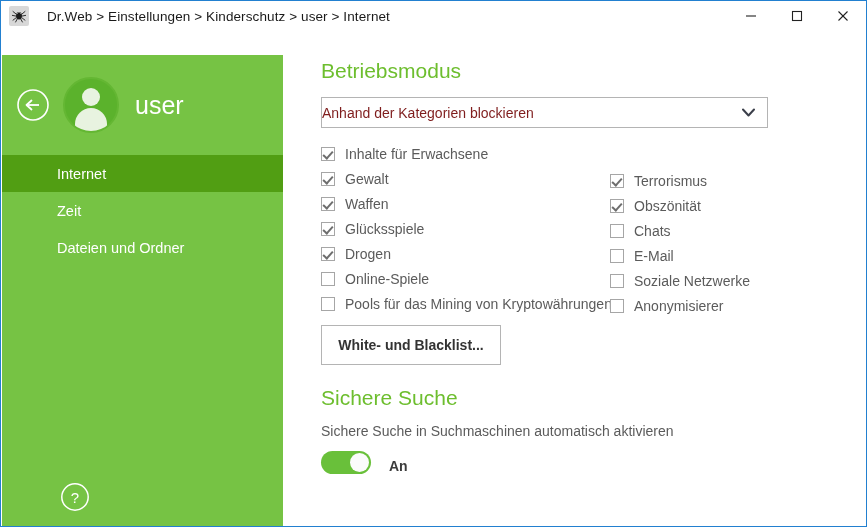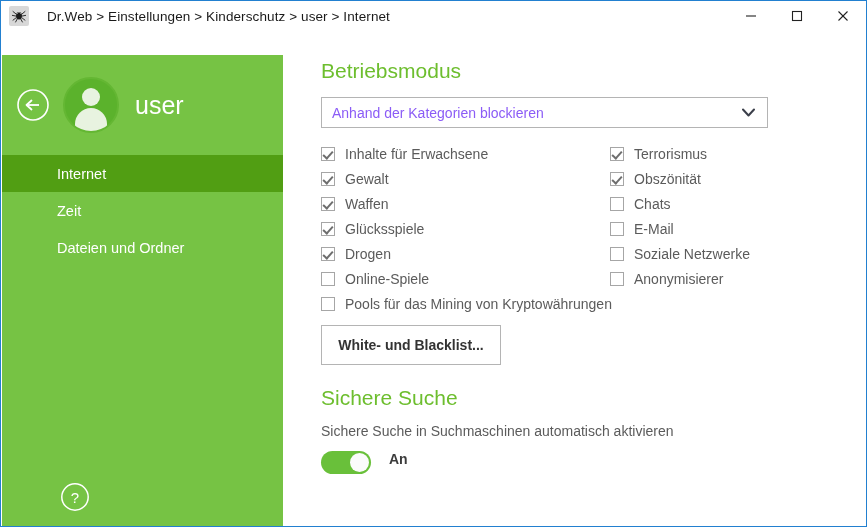--- a/index.html
+++ b/index.html
@@ -171,43 +171,42 @@
     top: 66px;
     width: 447px;
     height: 31px;
     box-sizing: border-box;
     border: 1px solid #b4b4b4;
     background: #ffffff;
     display: flex;
     align-items: center;
   }
   .dropdown-value {
-    margin-left: 10px;
     font-size: 14px;
-    color: #8b5cf6;
+    color: #7f1d1d;
     flex: 1 1 auto;
   }
   .dropdown-arrow {
     margin-right: 12px;
     display: flex;
     align-items: center;
   }
 
   .cbgrid {
     position: absolute;
     left: 38px;
     top: 110px;
     width: 460px;
   }
   .cbcol {
     position: absolute;
     top: 0;
   }
   #cbcol-left { left: 0px; }
-  #cbcol-right { left: 289px; }
+  #cbcol-right { left: 289px; margin-top: 27px; }
   .cbrow {
     height: 25px;
     display: flex;
     align-items: center;
   }
   .cbbox {
     width: 14px;
     height: 14px;
     box-sizing: border-box;
     border: 1px solid #a6a6a6;
@@ -257,21 +256,21 @@
     left: 38px;
     top: 392px;
     font-size: 14px;
     color: #5b5b5b;
   }
   .toggle-row {
     position: absolute;
     left: 38px;
     top: 420px;
     display: flex;
-    align-items: flex-start;
+    align-items: flex-end;
   }
   .toggle {
     width: 50px;
     height: 23px;
     border-radius: 12px;
     background: #69c03a;
     position: relative;
     flex: 0 0 auto;
   }
   .toggle .knob {

